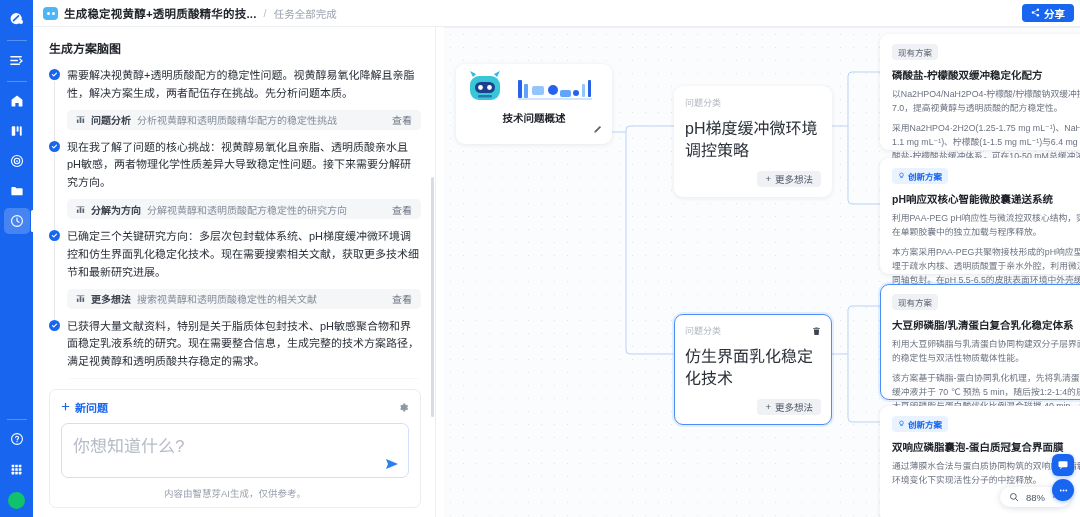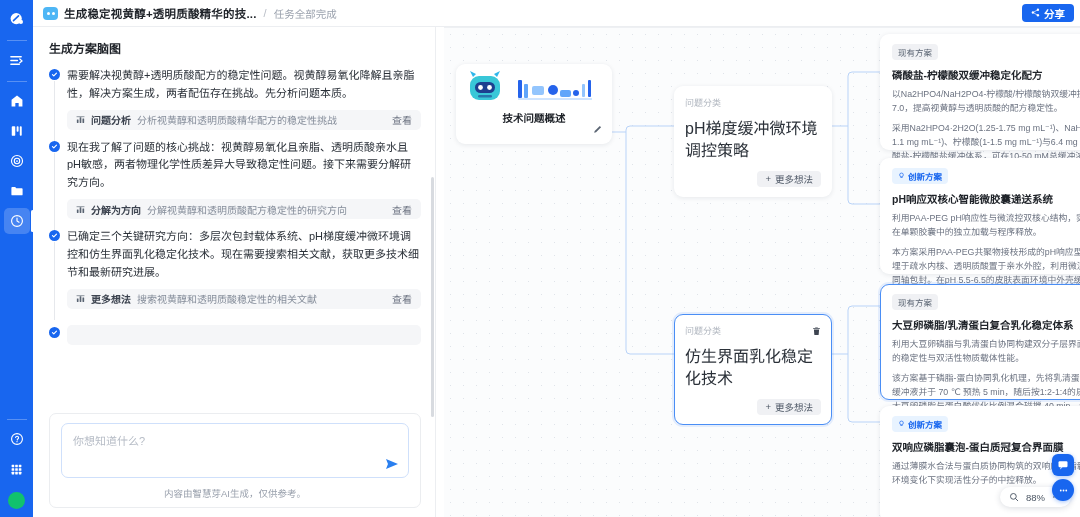--- a/index.html
+++ b/index.html
@@ -111,21 +111,21 @@
     margin: 10px 0 9px; padding: 9px 11px 7px;
     background:#fff;
   }
   .composer-head { display:flex; align-items:center; margin-bottom: 8px; }
   .new-q { color:#1866ef; font-size:11px; font-weight:600; display:flex; align-items:center; gap:5px; cursor:pointer;}
   .gear { margin-left:auto; color:#8a919d; cursor:pointer; display:flex; }
   .input-wrap {
     border:1px solid #cfe0fb; border-radius:7px;
     height: 55px; position:relative; padding: 8px 34px 8px 11px;
   }
-  .input-ph { color:#b6bcc6; font-size:11px; }
+  .input-ph { color:#b6bcc6; font-size:17px; }
   .send-ico {
     position:absolute; right:9px; bottom:7px; color:#2a7fef; cursor:pointer; display:flex;
   }
   .disclaimer { text-align:center; color:#9aa1ad; font-size:9.5px; margin-top: 8px; }
 
   .convo-scrollbar {
     position:absolute; right:1px; top: 150px; width:3px; height:240px;
     background:#d8dbe0; border-radius:2px;
   }
 
@@ -386,32 +386,49 @@
                 <span class="tool-view">查看</span>
               </div>
             </div>
 
             <div class="step">
               <span class="step-dot">
                 <svg width="7" height="7" viewBox="0 0 12 12" fill="none" stroke="#fff" stroke-width="2" stroke-linecap="round" stroke-linejoin="round">
                     <path d="M2.5 6.2 4.8 8.4 9.4 3.6"></path>
                   </svg>
               </span>
+              <div class="step-text">已获得大量文献资料，特别是关于脂质体包封技术、pH敏感聚合物和界面稳定乳液系统的研究。现在需要整合信息，生成完整的技术方案路径，满足视黄醇和透明质酸共存稳定的需求。</div>
               <div class="tool-row">
                 
                 
                 
                 
               </div>
             </div>
           </div>
 
         </div>
 
         <div class="composer">
+          <div class="composer-head">
+            <span class="new-q">
+              <span>
+                <svg width="9" height="9" viewBox="0 0 12 12" stroke="#1866ef" stroke-width="1.6" stroke-linecap="round">
+                    <path d="M6 1.8v8.4M1.8 6h8.4"></path>
+                  </svg>
+              </span>
+              <span>新问题</span>
+            </span>
+            <span class="gear">
+              <svg width="11" height="11" viewBox="0 0 16 16" fill="currentColor">
+                  <path d="M8 5.4a2.6 2.6 0 1 0 0 5.2 2.6 2.6 0 0 0 0-5.2zm0 4a1.4 1.4 0 1 1 0-2.8 1.4 1.4 0 0 1 0 2.8z"></path>
+                  <path d="M13.6 8a5.6 5.6 0 0 0-.08-.9l1.2-.9-1.2-2.1-1.4.5a5.6 5.6 0 0 0-1.55-.9L10.3 2.2H7.7l-.27 1.5a5.6 5.6 0 0 0-1.55.9l-1.4-.5-1.2 2.1 1.2.9a5.6 5.6 0 0 0 0 1.8l-1.2.9 1.2 2.1 1.4-.5c.46.38.99.69 1.55.9l.27 1.5h2.6l.27-1.5c.56-.21 1.09-.52 1.55-.9l1.4.5 1.2-2.1-1.2-.9c.05-.3.08-.6.08-.9z" opacity=".9"></path>
+                </svg>
+            </span>
+          </div>
           <div class="input-wrap">
             <span class="input-ph">你想知道什么?</span>
             <span class="send-ico">
               <svg width="14" height="12" viewBox="0 0 16 14" fill="currentColor">
                   <path d="M1 1.2 15 7 1 12.8 3.3 7z"></path>
                 </svg>
             </span>
           </div>
           <div class="disclaimer">内容由智慧芽AI生成，仅供参考。</div>
         </div>

